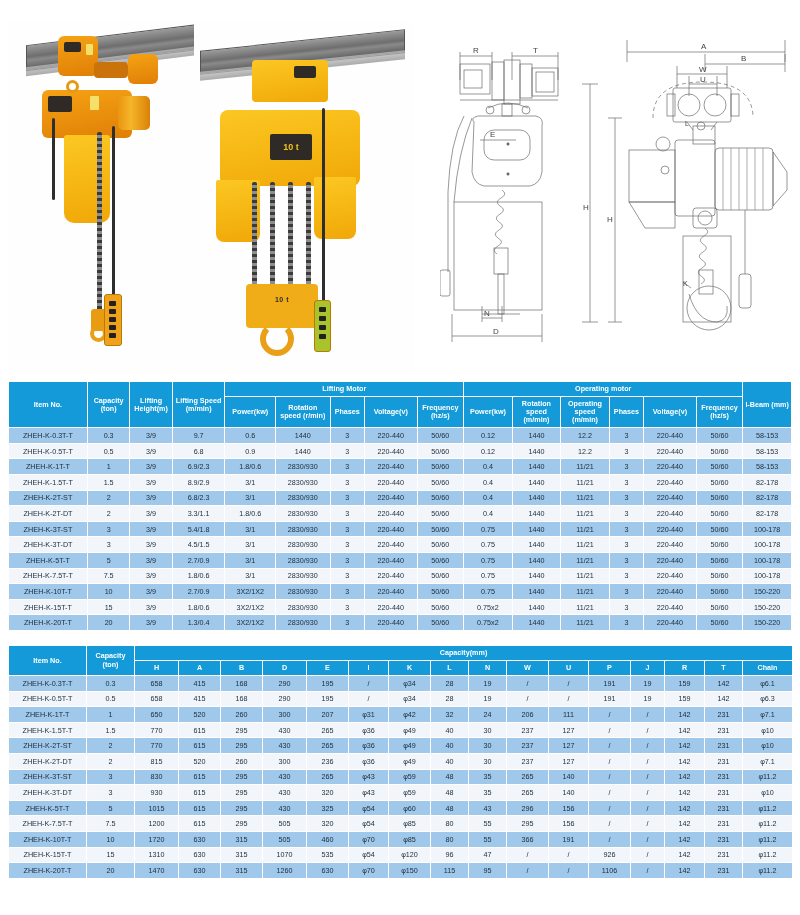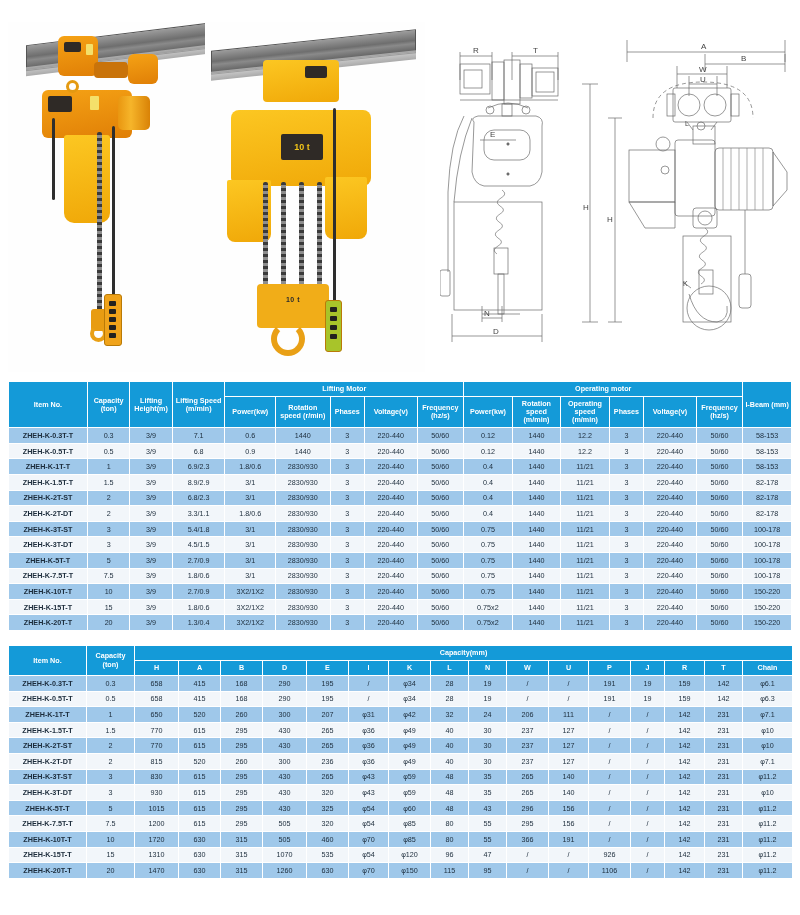--- a/index.html
+++ b/index.html
@@ -14,21 +14,21 @@
   
   .media-band {
     position: relative;
     width: 800px; height: 375px;
     background: #ffffff;
   }
 
   
   .photo { position: absolute; background: #fefefe; }
   #photo-1 { left: 8px;  top: 22px; width: 200px; height: 350px; }
-  #photo-2 { left: 205px; top: 22px; width: 220px; height: 350px; }
+  #photo-2 { left: 194px; top: 22px; width: 220px; height: 350px; }
 
   .beam {
     position: absolute; background: linear-gradient(#9b9b9b,#6e6e6e 45%,#8a8a8a 60%,#5d5d5d);
     border: 1px solid #555;
   }
   .beam-face { position:absolute; background: linear-gradient(#c3c3c3,#8e8e8e); }
 
   .body-orange { position:absolute; background: linear-gradient(170deg,#f5a215,#e07f06); border-radius:6px; }
   .body-yellow { position:absolute; background: linear-gradient(170deg,#fcc722,#f0a808); border-radius:4px; }
   .body-dark   { position:absolute; background:#c9730a; border-radius:4px; }
@@ -84,21 +84,21 @@
   .spec-table td {
     border: 1px solid #ffffff;
     padding: 2.8px 1px;
     text-align: center;
     vertical-align: middle;
     white-space: nowrap;
     overflow: hidden;
   }
   .spec-table tbody tr:nth-child(odd) td  { background: #9fc8ea; }
   .spec-table tbody tr:nth-child(even) td { background: #f2f6fa; }
-  .spec-table td.item { font-weight: bold; }
+  .spec-table td.item { font-weight: normal; }
   .tbl-wrap { background:#ffffff; }
 </style>
 </head>
 <body>
 
 <div class="page">
 
   <div class="media-band">
 
     <div class="photo" id="photo-1">
@@ -348,21 +348,21 @@
           <th>Phases</th>
           <th>Voltage(v)</th>
           <th>Frequency (hz/s)</th>
         </tr>
       </thead>
       <tbody>
           <tr>
             <td class="item">ZHEH-K-0.3T-T</td>
             <td>0.3</td>
             <td>3/9</td>
-            <td>7.1</td>
+            <td>9.7</td>
             <td>0.6</td>
             <td>1440</td>
             <td>3</td>
             <td>220-440</td>
             <td>50/60</td>
             <td>0.12</td>
             <td>1440</td>
             <td>12.2</td>
             <td>3</td>
             <td>220-440</td>

